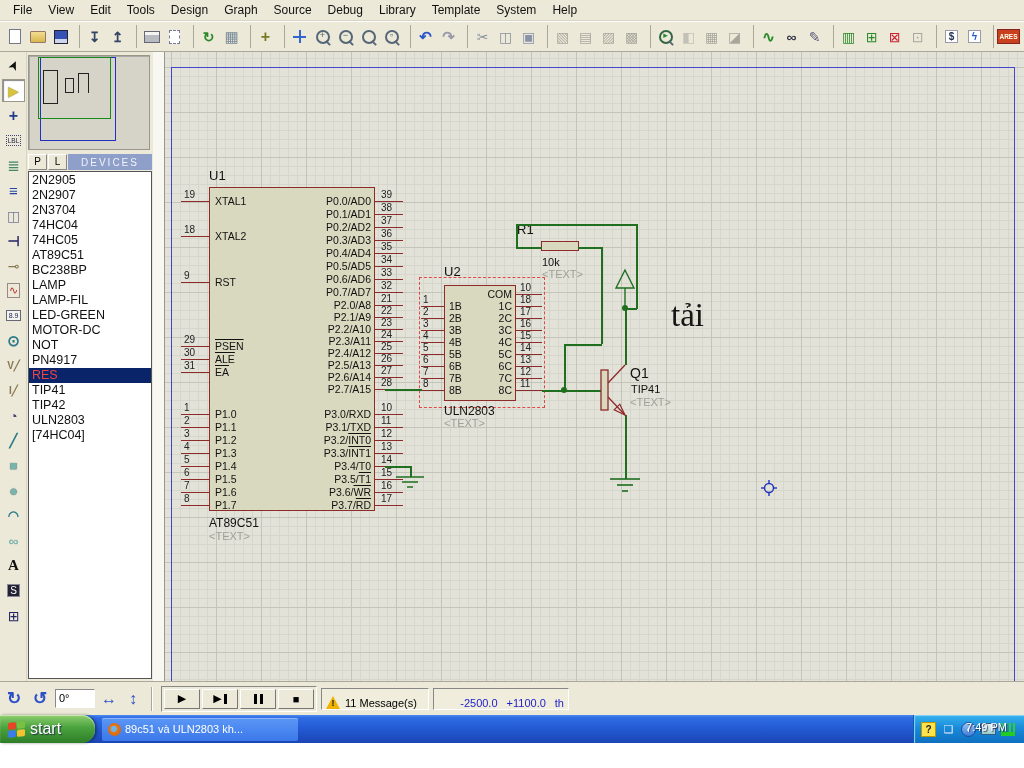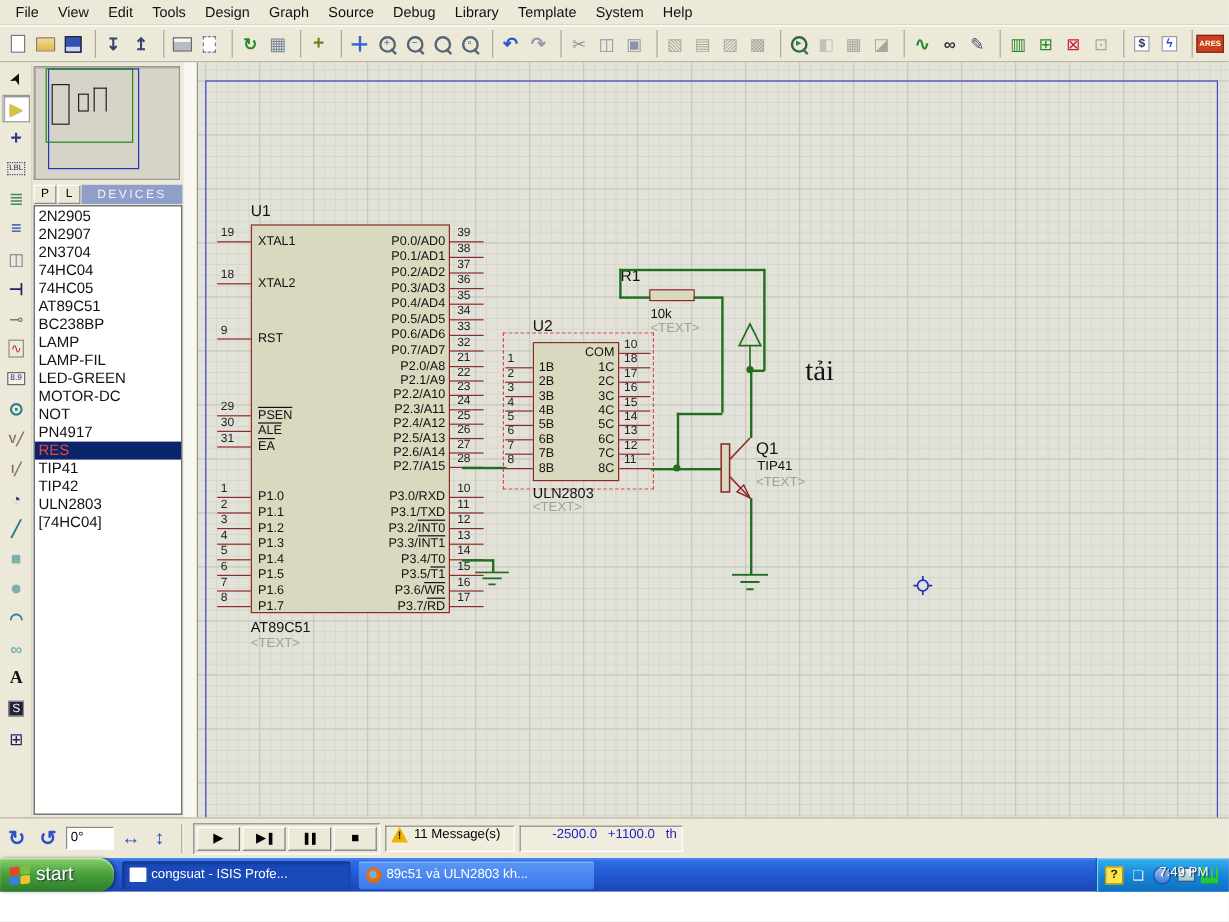--- a/index.html
+++ b/index.html
@@ -152,34 +152,34 @@
   .u2 .pin.right .stub{left:97px;width:26px}
   .u2 .pin.left  .pnum{left:4px}
   .u2 .pin.right .pnum{left:101px}
   .u2 .pin.left  .pname{left:30px}
   .u2 .pin.right .pname{right:57px;text-align:right}
   .sel-dash{position:absolute;border:1px dashed #e04848}
   .wire{position:absolute;background:#1f6f1f}
   .wire.h{height:1.5px} .wire.v{width:1.5px}
   .jdot{position:absolute;width:6px;height:6px;border-radius:50%;background:#1f6f1f}
   .rbody{position:absolute;background:#d9d9c0;border:1px solid #8f2a2a}
-  .loadtxt{position:absolute;font-family:"Liberation Serif",serif;font-size:24px;color:#151515}
+  .loadtxt{position:absolute;font-family:"Liberation Serif",serif;font-size:33px;color:#151515}
 
   
   .bottombar{height:34px;display:flex;align-items:center;gap:4px;padding:0 3px;background:#ece9d8;border-top:1px solid #aca899}
   .rot{font-size:17px;font-weight:bold;color:#2b50c8;width:22px;text-align:center}
   .anglebox{width:40px;height:19px;background:#fff;border:1px solid;border-color:#888 #fff #fff #888;font-size:11px;padding:2px 3px}
   .mir{font-size:16px;font-weight:bold;color:#2b50c8;width:20px;text-align:center}
   .vsep{width:2px;height:24px;border-left:1px solid #aca899;border-right:1px solid #fff;margin:0 4px}
   .playgrp{display:flex;border:1px solid;border-color:#888 #fff #fff #888;padding:2px;gap:2px}
   .pbtn{width:36px;height:20px;background:#ece9d8;border:1px solid;border-color:#fff #777 #777 #fff;
     display:flex;align-items:center;justify-content:center;color:#000;font-size:11px}
   .pbtn .bar{width:3px;height:10px;background:#000;margin-left:2px}
   .pbtn .bar2{width:3px;height:10px;background:#000;margin:0 1.5px}
-  .sunk{border:1px solid;border-color:#888 #fff #fff #888;background:#f0eddd;height:22px;display:flex;align-items:flex-start;font-size:11px;padding:0 4px}
+  .sunk{border:1px solid;border-color:#888 #fff #fff #888;background:#f0eddd;height:22px;display:flex;align-items:flex-end;font-size:11px;padding:0 4px}
   .warnbox{width:108px;gap:4px}
   .warn{position:relative;width:15px;height:13px}
   .warn::before{content:"";position:absolute;left:0;top:0;border-left:7px solid transparent;border-right:7px solid transparent;border-bottom:13px solid #f0b400}
   .warn::after{content:"!";position:absolute;left:5.5px;top:2px;font-size:9px;font-weight:bold;color:#222}
   .statusbox{flex:1;color:#222}
   .coordbox{width:136px;color:#2222cc;justify-content:flex-end;gap:9px}
 
   
   .taskbar{height:28px;display:flex;align-items:center;
     background:linear-gradient(#4b8af2,#2e6ce4 10%,#2257d0 55%,#1b46b4)}
@@ -862,24 +862,20 @@
       <i class="flag">
           <i class="f1"></i>
           <i class="f2"></i>
           <i class="f3"></i>
           <i class="f4"></i>
         </i>
       <i>start</i>
     </span>
     <span style="display:flex">
 
-    <span class="task active tk-isis">
-          <i class="tkic"></i>
-          <i>congsuat - ISIS Profe...</i>
-        </span>
         <span class="task tk-firefox">
           <i class="tkic"></i>
           <i>89c51 và ULN2803 kh...</i>
         </span>
       </span>
     <span class="tray">
 
     <span class="tray-ic tr-help-question"></span>
         <span class="tray-ic tr-restore-window"></span>
         <span class="tray-ic tr-hide-icons-chevron"></span>

